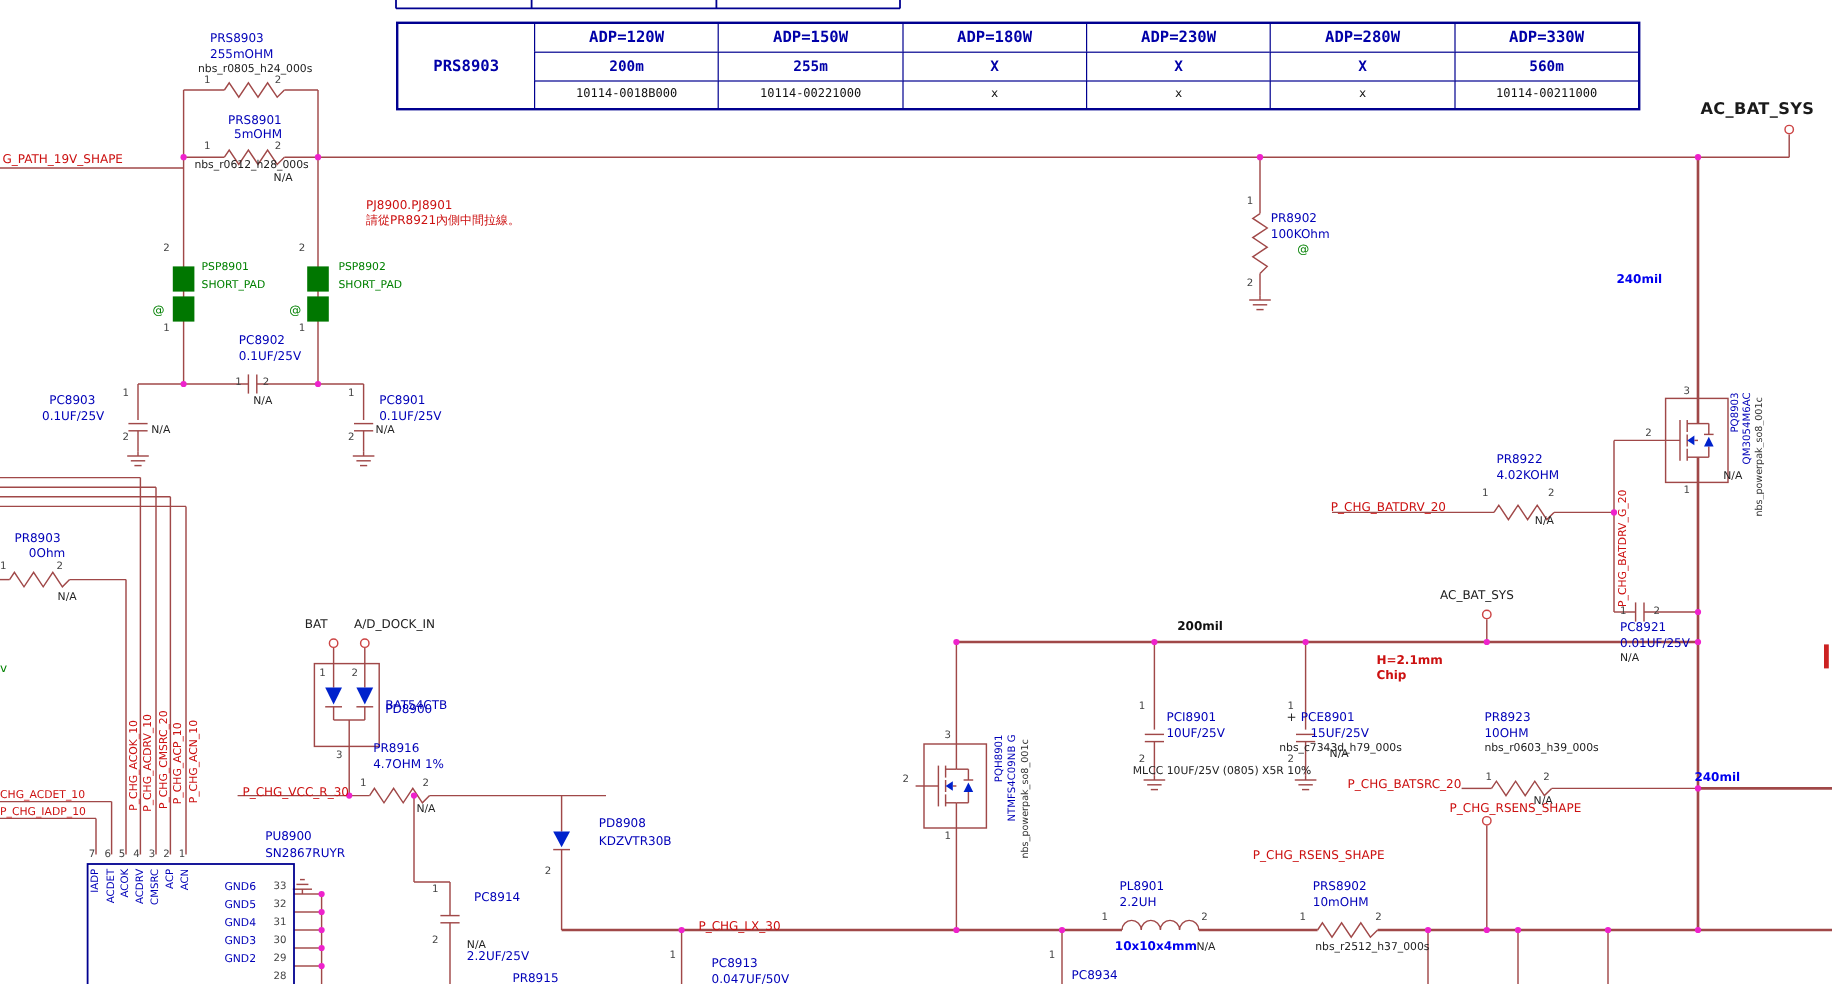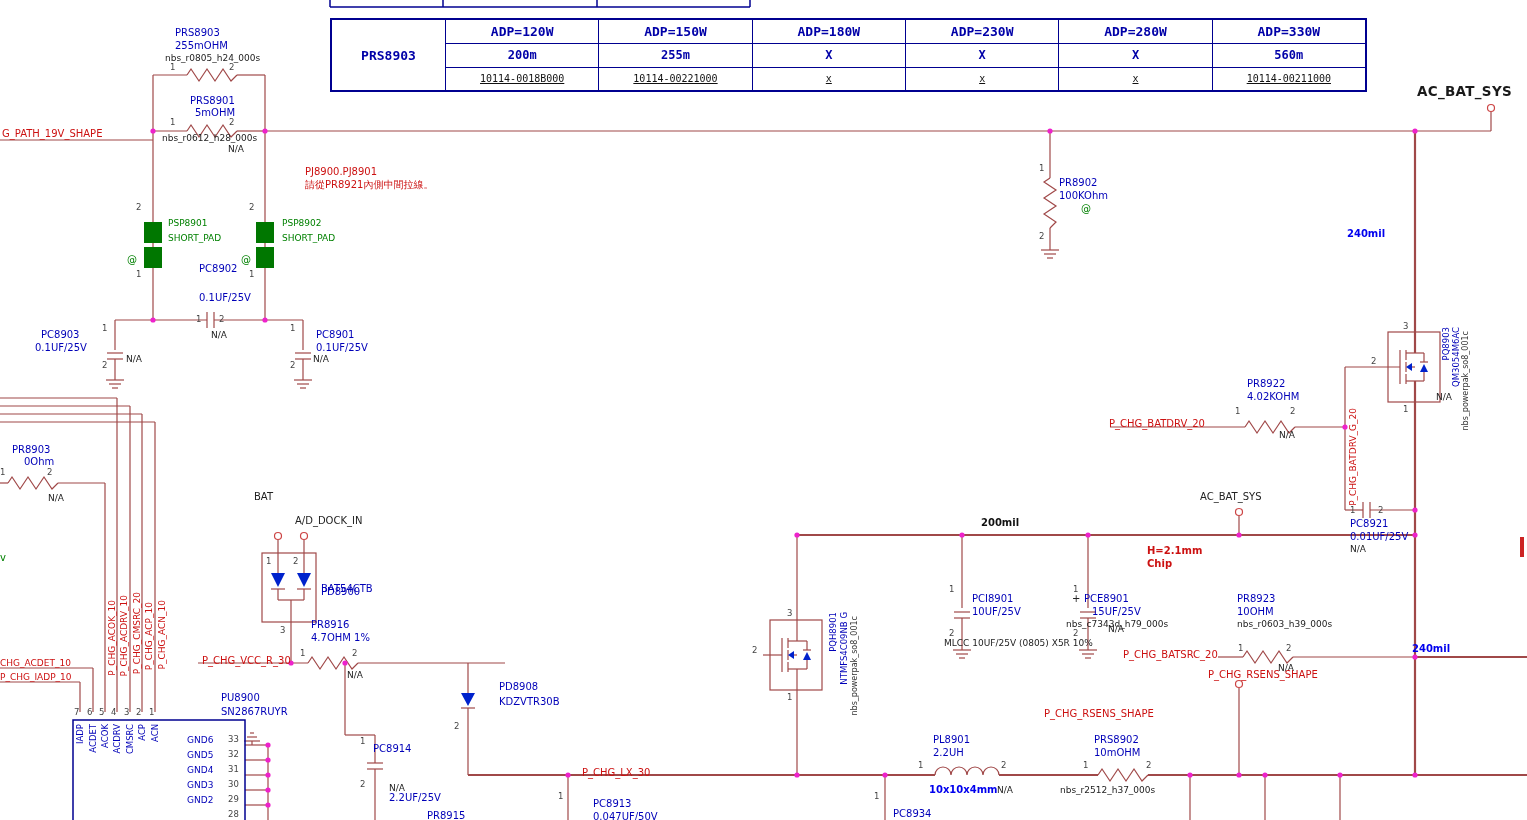--- a/index.html
+++ b/index.html
@@ -23,21 +23,21 @@
   
   .tbl{position:absolute;left:330px;top:18px;width:1037px;height:74px;box-sizing:border-box;
        border:2px solid #000090;display:grid;grid-template-columns:113px repeat(6,1fr);
        grid-template-rows:repeat(3,1fr);z-index:3;background:#fff;}
   .tc{border-left:1px solid #000090;border-top:1px solid #000090;display:flex;align-items:center;
       justify-content:center;font:bold 13px "DejaVu Sans Mono",monospace;color:#0000a8;box-sizing:border-box;}
   .tc.nt{border-top:none;}
   .tc.nl{border-left:none;}
   .tc.rowlabel{grid-row:1/4;grid-column:1;font-size:13px;}
   .tc.val{font-size:12px;}
-  .tc.part{font:10px "DejaVu Sans Mono",monospace;color:#111;text-decoration:underline;}
+  .tc.part{font:10px "DejaVu Sans Mono",monospace;color:#111;}
 </style>
 </head>
 <body>
 
 <div id="canvas">
 
 <svg width="1527" height="820">
   <defs>
     <g id="resh">
           <polyline points="0,0 4,-6 12,6 20,-6 28,6 36,-6 44,6 50,0" fill="none"></polyline>
@@ -339,21 +339,21 @@
 <span class="t sm grn" style="left:168px;top:234px">SHORT_PAD</span>
 <span class="t grn" style="left:127px;top:255px">@</span>
 <span class="pin" style="left:136px;top:202px">2</span>
 <span class="pin" style="left:136px;top:269px">1</span>
 <span class="t sm grn" style="left:282px;top:219px">PSP8902</span>
 <span class="t sm grn" style="left:282px;top:234px">SHORT_PAD</span>
 <span class="t grn" style="left:241px;top:255px">@</span>
 <span class="pin" style="left:249px;top:202px">2</span>
 <span class="pin" style="left:249px;top:269px">1</span>
 
-<span class="t blue" style="left:199px;top:264px">PC8902</span>
+<span class="t blue" style="left:199px;top:280px">PC8902</span>
 <span class="t blue" style="left:199px;top:293px">0.1UF/25V</span>
 <span class="pin" style="left:196px;top:314px">1</span>
 <span class="pin" style="left:219px;top:314px">2</span>
 <span class="t sm" style="left:211px;top:331px">N/A</span>
 <span class="t blue" style="left:41px;top:330px">PC8903</span>
 <span class="t blue" style="left:35px;top:343px">0.1UF/25V</span>
 <span class="pin" style="left:102px;top:323px">1</span>
 <span class="pin" style="left:102px;top:360px">2</span>
 <span class="t sm" style="left:126px;top:355px">N/A</span>
 <span class="t blue" style="left:316px;top:330px">PC8901</span>
@@ -398,35 +398,35 @@
 <span class="t sm blue" style="left:187px;top:766px">GND4</span>
 <span class="t sm blue" style="left:187px;top:781px">GND3</span>
 <span class="t sm blue" style="left:187px;top:796px">GND2</span>
 <span class="pin" style="left:228px;top:734px">33</span>
 <span class="pin" style="left:228px;top:749px">32</span>
 <span class="pin" style="left:228px;top:764px">31</span>
 <span class="pin" style="left:228px;top:779px">30</span>
 <span class="pin" style="left:228px;top:794px">29</span>
 <span class="pin" style="left:228px;top:809px">28</span>
 
-<span class="t blue" style="left:373px;top:744px">PC8914</span>
+<span class="t blue" style="left:395px;top:744px">PC8914</span>
 <span class="t blue" style="left:389px;top:793px">2.2UF/25V</span>
 <span class="pin" style="left:360px;top:736px">1</span>
 <span class="pin" style="left:360px;top:779px">2</span>
 <span class="t sm" style="left:389px;top:784px">N/A</span>
 <span class="t blue" style="left:427px;top:811px">PR8915</span>
 
 <span class="t blue" style="left:311px;top:620px">PR8916</span>
 <span class="t blue" style="left:311px;top:633px">4.7OHM 1%</span>
 <span class="pin" style="left:300px;top:648px">1</span>
 <span class="pin" style="left:352px;top:648px">2</span>
 <span class="t sm" style="left:347px;top:671px">N/A</span>
 <span class="t red" style="left:202px;top:656px">P_CHG_VCC_R_30</span>
 
-<span class="t" style="left:254px;top:492px">BAT</span>
+<span class="t" style="left:254px;top:516px">BAT</span>
 <span class="t" style="left:295px;top:516px">A/D_DOCK_IN</span>
 <span class="t blue" style="left:321px;top:587px">PD8900</span>
 <span class="t blue" style="left:321px;top:584px">BAT54CTB</span>
 <span class="pin" style="left:266px;top:556px">1</span>
 <span class="pin" style="left:293px;top:556px">2</span>
 <span class="pin" style="left:280px;top:625px">3</span>
 
 <span class="t blue" style="left:499px;top:682px">PD8908</span>
 <span class="t blue" style="left:499px;top:697px">KDZVTR30B</span>
 <span class="pin" style="left:454px;top:721px">2</span>
@@ -448,21 +448,21 @@
 <span class="t blue" style="left:933px;top:735px">PL8901</span>
 <span class="t blue" style="left:933px;top:748px">2.2UH</span>
 <span class="pin" style="left:918px;top:760px">1</span>
 <span class="pin" style="left:1001px;top:760px">2</span>
 <span class="t bb" style="left:929px;top:785px">10x10x4mm</span>
 <span class="t sm" style="left:997px;top:786px">N/A</span>
 <span class="t blue" style="left:1094px;top:735px">PRS8902</span>
 <span class="t blue" style="left:1094px;top:748px">10mOHM</span>
 <span class="pin" style="left:1083px;top:760px">1</span>
 <span class="pin" style="left:1146px;top:760px">2</span>
-<span class="t sm" style="left:1060px;top:786px">nbs_r2512_h37_000s</span>
+<span class="t sm" style="left:1096px;top:786px">nbs_r2512_h37_000s</span>
 
 <span class="t db" style="left:981px;top:518px">200mil</span>
 <span class="t" style="left:1200px;top:492px">AC_BAT_SYS</span>
 <span class="t rb" style="left:1147px;top:546px">H=2.1mm</span>
 <span class="t rb" style="left:1147px;top:559px">Chip</span>
 
 <span class="t blue" style="left:972px;top:594px">PCI8901</span>
 <span class="t blue" style="left:972px;top:607px">10UF/25V</span>
 <span class="pin" style="left:949px;top:584px">1</span>
 <span class="pin" style="left:949px;top:628px">2</span>

